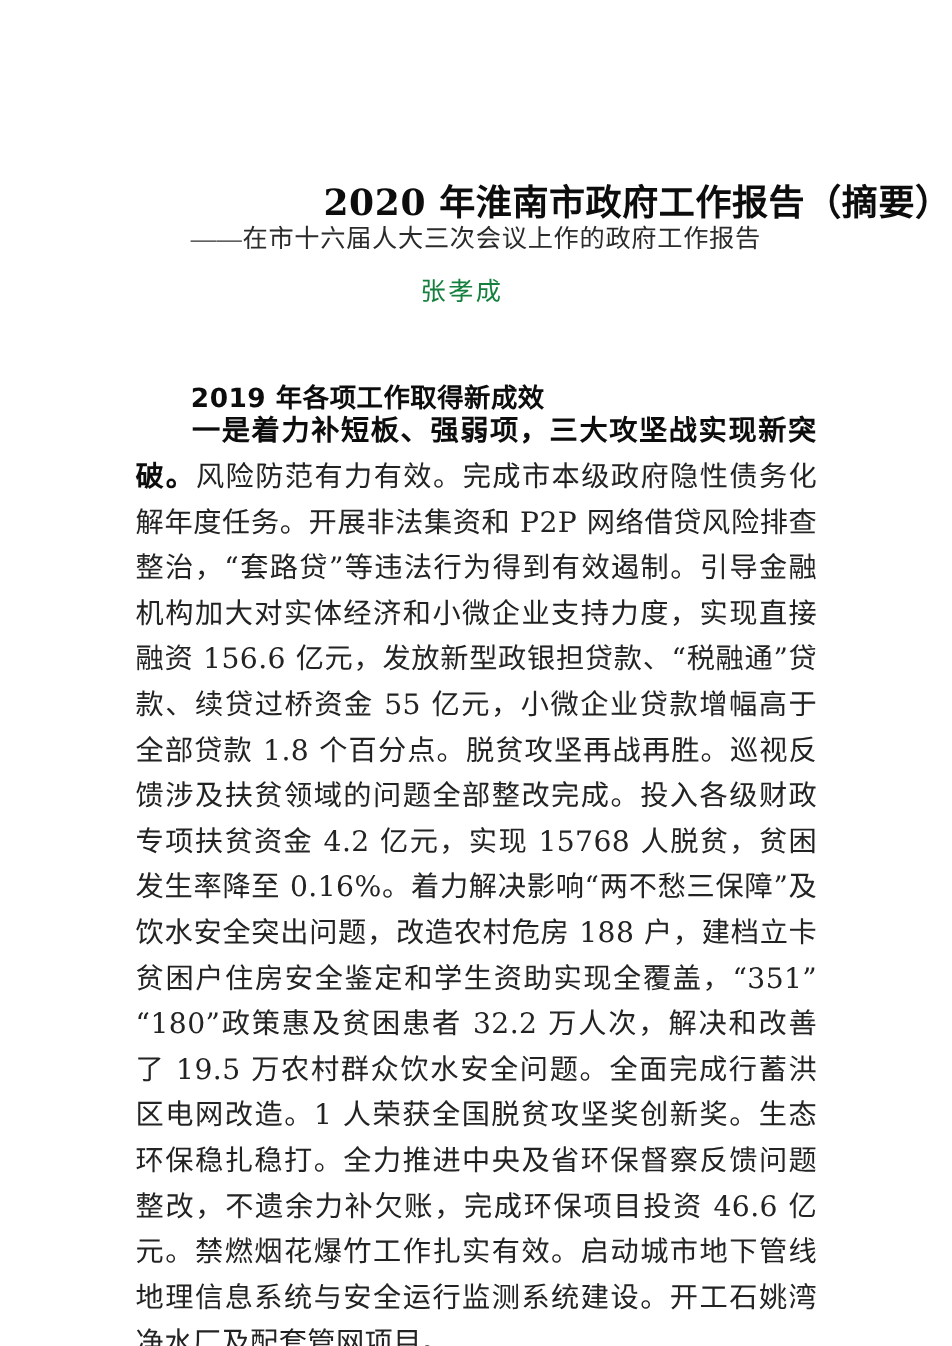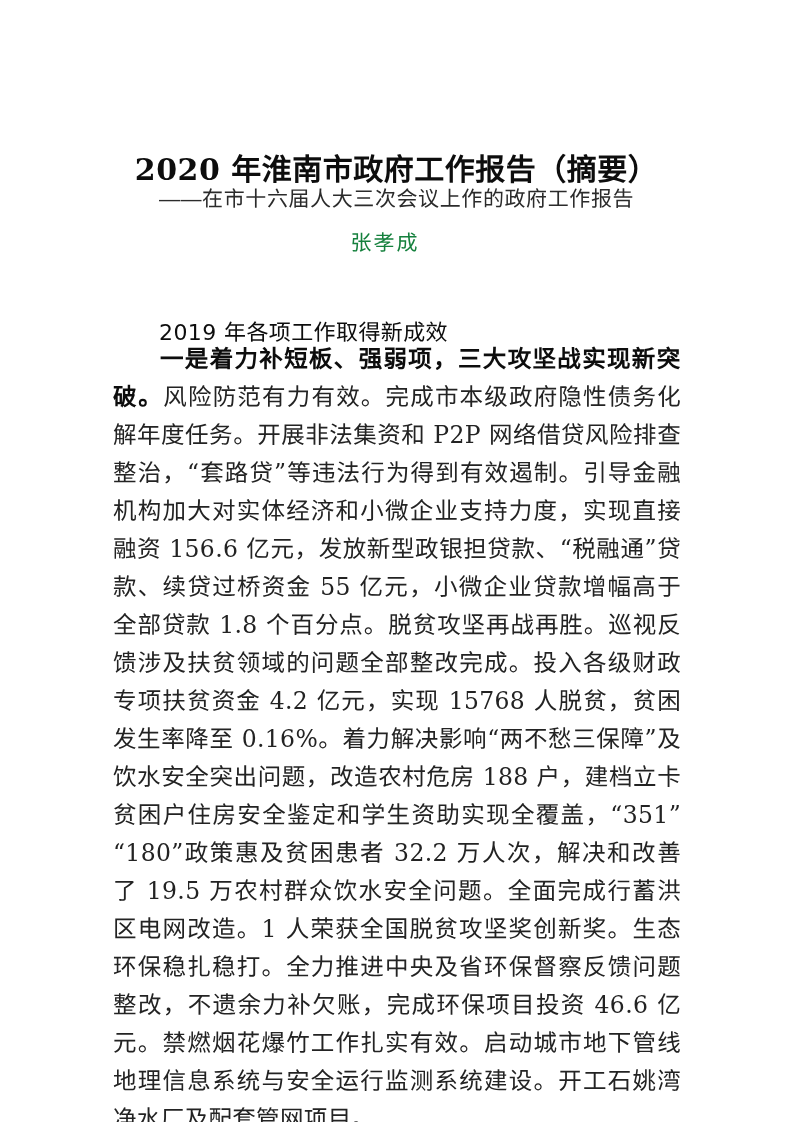--- a/index.html
+++ b/index.html
@@ -26,37 +26,37 @@
     box-sizing: border-box;
   }
 
   
 
   .doc-title {
     position: absolute;
     left: 0;
     top: 130px;
     width: 793px;
-    text-align: center;
+    text-align: right;
     font-family: "DejaVu Serif", "Liberation Serif", serif;
     font-weight: bold;
     font-size: 30px;
     line-height: 40px;
     letter-spacing: 0.5px;
     color: #0d0d0d;
     white-space: nowrap;
   }
 
   .doc-subtitle {
     position: absolute;
     left: 0;
     top: 184px;
     width: 793px;
     text-align: center;
-    font-family: Liberation Sans, sans-serif;
+    font-family: Liberation Serif, serif;
     font-weight: normal;
     font-size: 21px;
     line-height: 30px;
     letter-spacing: 0.6px;
     color: #2b2b2b;
     white-space: nowrap;
   }
 
   .doc-author {
     position: absolute;
@@ -72,21 +72,21 @@
   }
 
   
 
   .section-heading {
     position: absolute;
     left: 113px;
     top: 299px;
     width: 580px;
     font-family: "DejaVu Sans", "Liberation Sans", sans-serif;
-    font-weight: normal;
+    font-weight: bold;
     font-size: 22px;
     line-height: 32px;
     letter-spacing: 0.4px;
     text-indent: 46px;
     color: #0d0d0d;
   }
 
   
 
   .body-block {

